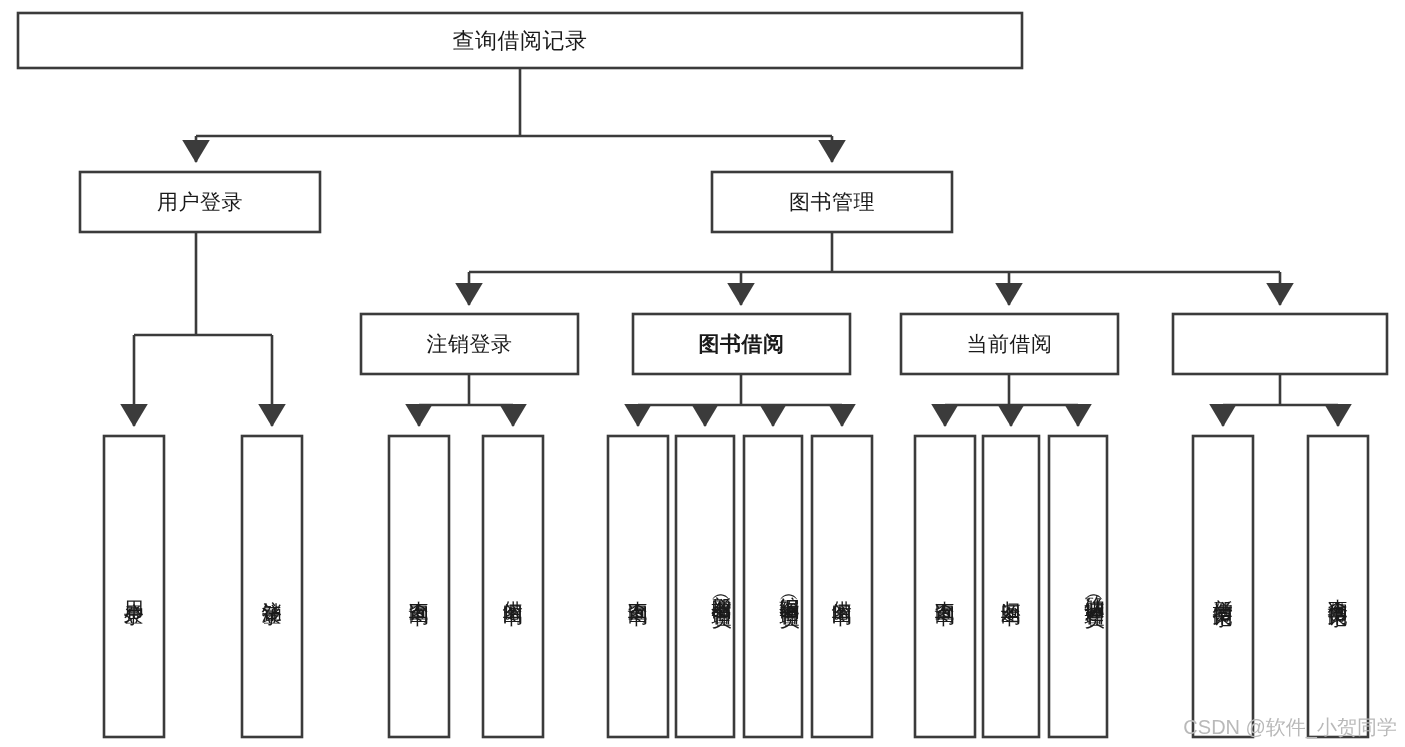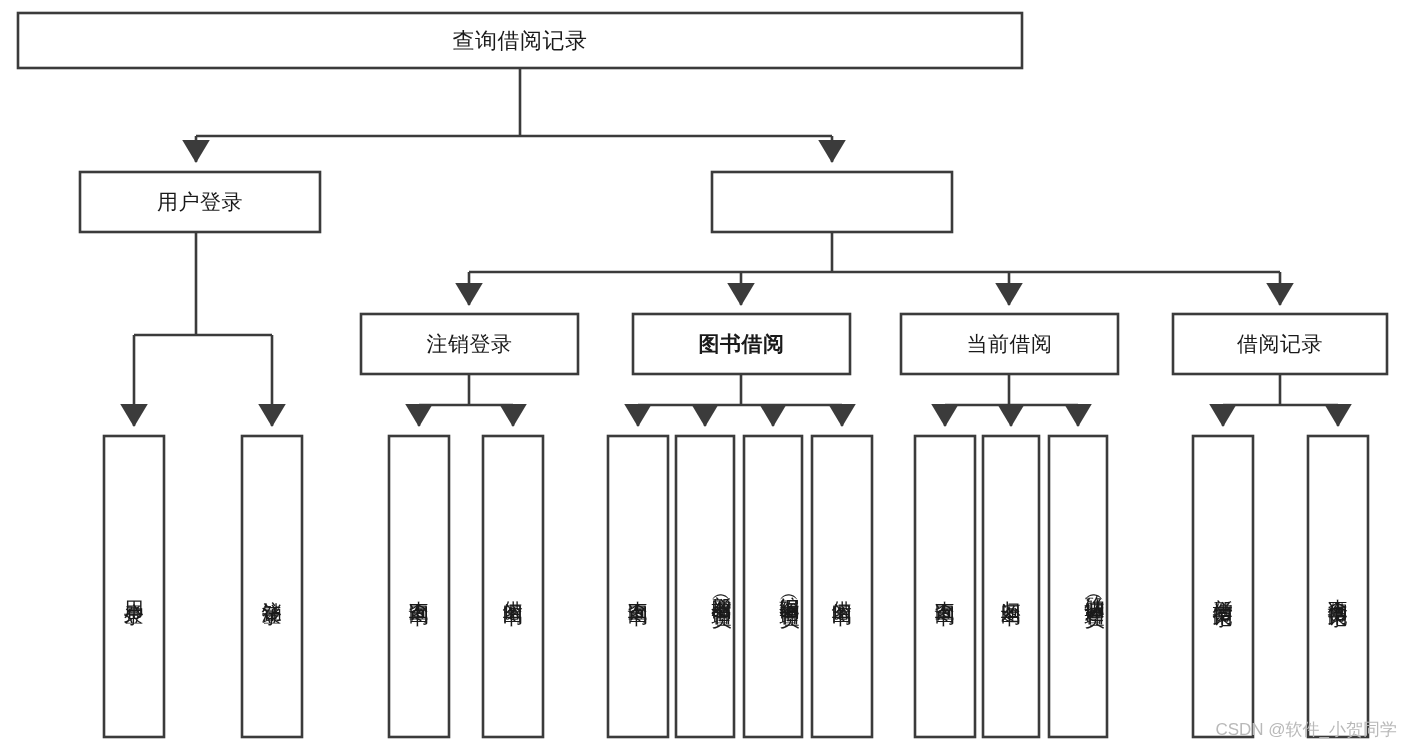--- a/index.html
+++ b/index.html
@@ -65,21 +65,21 @@
     letter-spacing: 2px;
     padding-top: 4px;
   }
   .node-label.root-label {
     font-size: 22px;
   }
   .watermark {
     position: absolute;
     right: 8px;
     bottom: 6px;
-    font-size: 17px;
+    font-size: 20px;
     color: #b9b9b9;
     font-family: "Liberation Sans", "DejaVu Sans", sans-serif;
     white-space: nowrap;
     pointer-events: none;
   }
 </style>
 </head>
 <body>
 
 <div id="diagram-root">
@@ -156,25 +156,25 @@
     <rect class="node-box" x="983" y="436" width="56" height="301"></rect>
     <rect class="node-box" x="1049" y="436" width="58" height="301"></rect>
 
     <rect class="node-box" x="1193" y="436" width="60" height="301"></rect>
     <rect class="node-box" x="1308" y="436" width="60" height="301"></rect>
   </svg>
 
   <div class="node-label horizontal root-label" style="left:18px; top:13px; width:1004px; height:55px;">查询借阅记录</div>
 
   <div class="node-label horizontal" style="left:80px; top:172px; width:240px; height:60px;">用户登录</div>
+  <div class="node-label horizontal" style="left:712px; top:172px; width:240px; height:60px;">图书管理</div>
 
   <div class="node-label horizontal" style="left:361px; top:314px; width:217px; height:60px;">注销登录</div>
   <div class="node-label horizontal" style="left:633px; top:314px; width:217px; height:60px;font-weight:bold;">图书借阅</div>
   <div class="node-label horizontal" style="left:901px; top:314px; width:217px; height:60px;">当前借阅</div>
-  <div class="node-label horizontal" style="left:1173px; top:314px; width:214px; height:60px;">借阅记录</div>
 
   <div class="node-label vertical" style="left:104px; top:436px; width:60px; height:301px;">用户登录</div>
   <div class="node-label vertical" style="left:242px; top:436px; width:60px; height:301px;">注销登录</div>
 
   <div class="node-label vertical" style="left:389px; top:436px; width:60px; height:301px;">查询图书</div>
   <div class="node-label vertical" style="left:483px; top:436px; width:60px; height:301px;">借阅图书</div>
 
   <div class="node-label vertical" style="left:608px; top:436px; width:60px; height:301px;">查询图书</div>
   <div class="node-label vertical" style="left:676px; top:436px; width:58px; height:301px; align-items:flex-start;">新增图书（管理员）</div>
   <div class="node-label vertical" style="left:744px; top:436px; width:58px; height:301px; align-items:flex-start;">编辑图书（管理员）</div>

